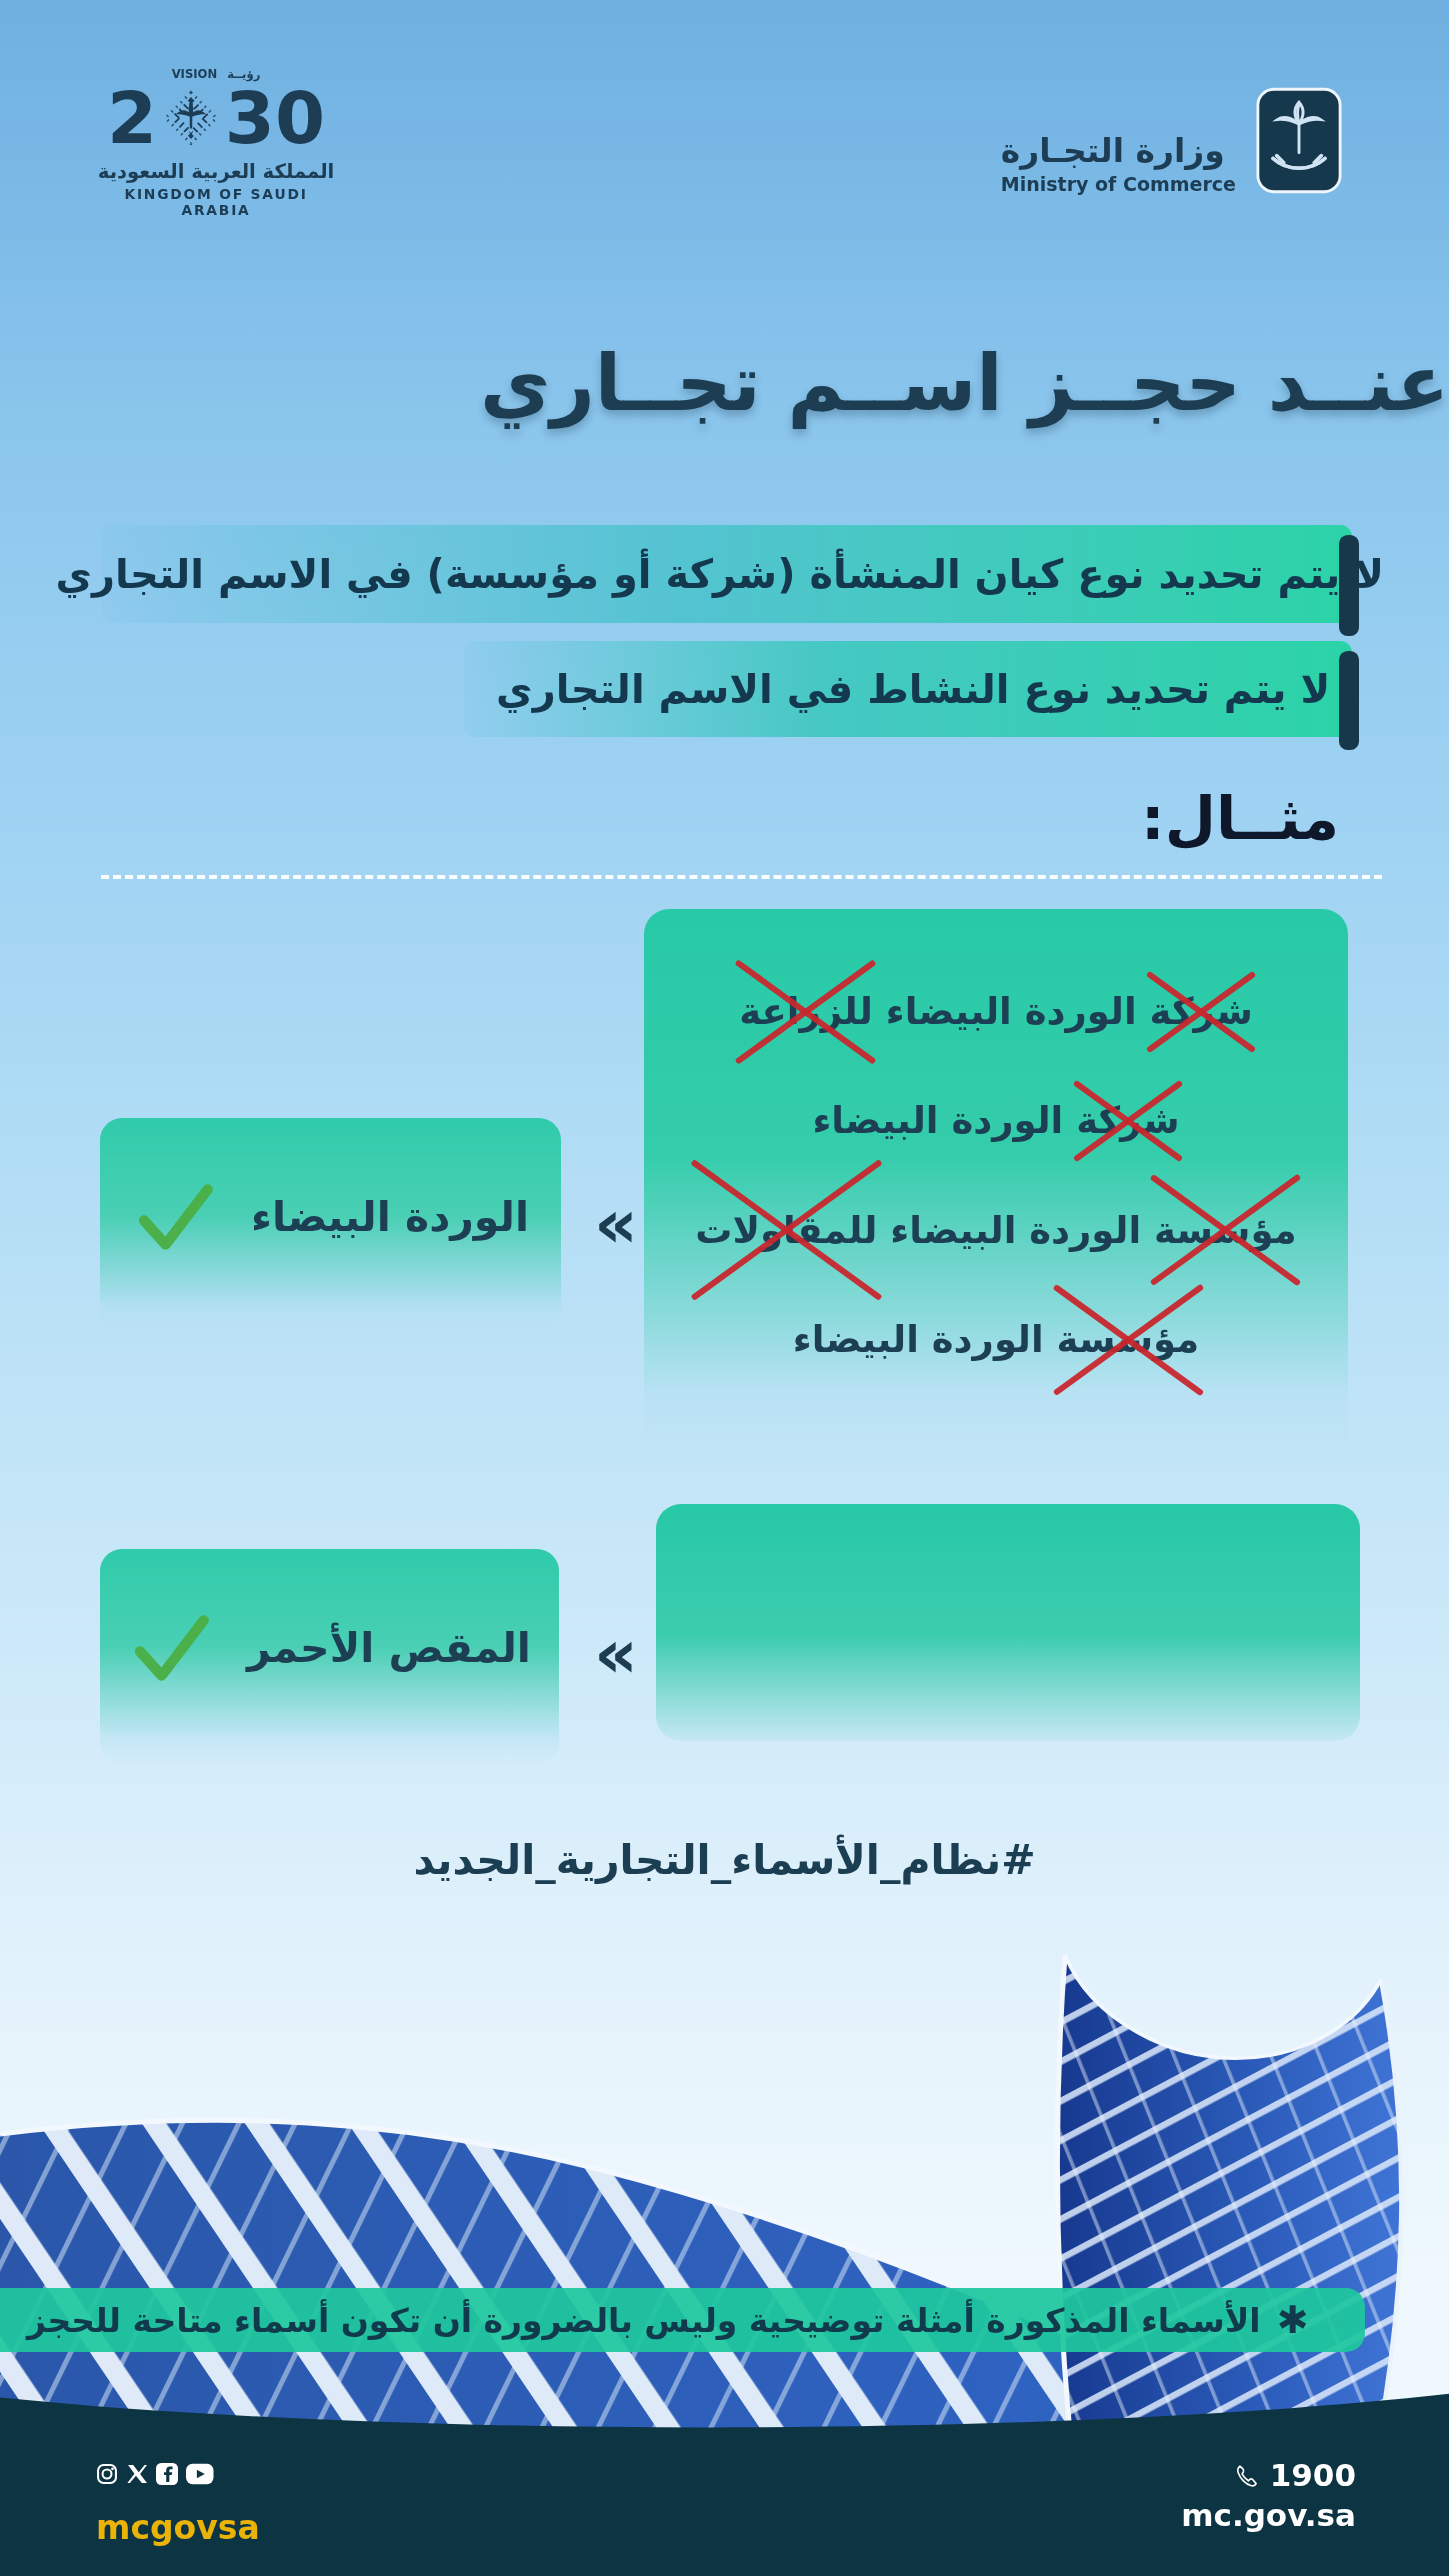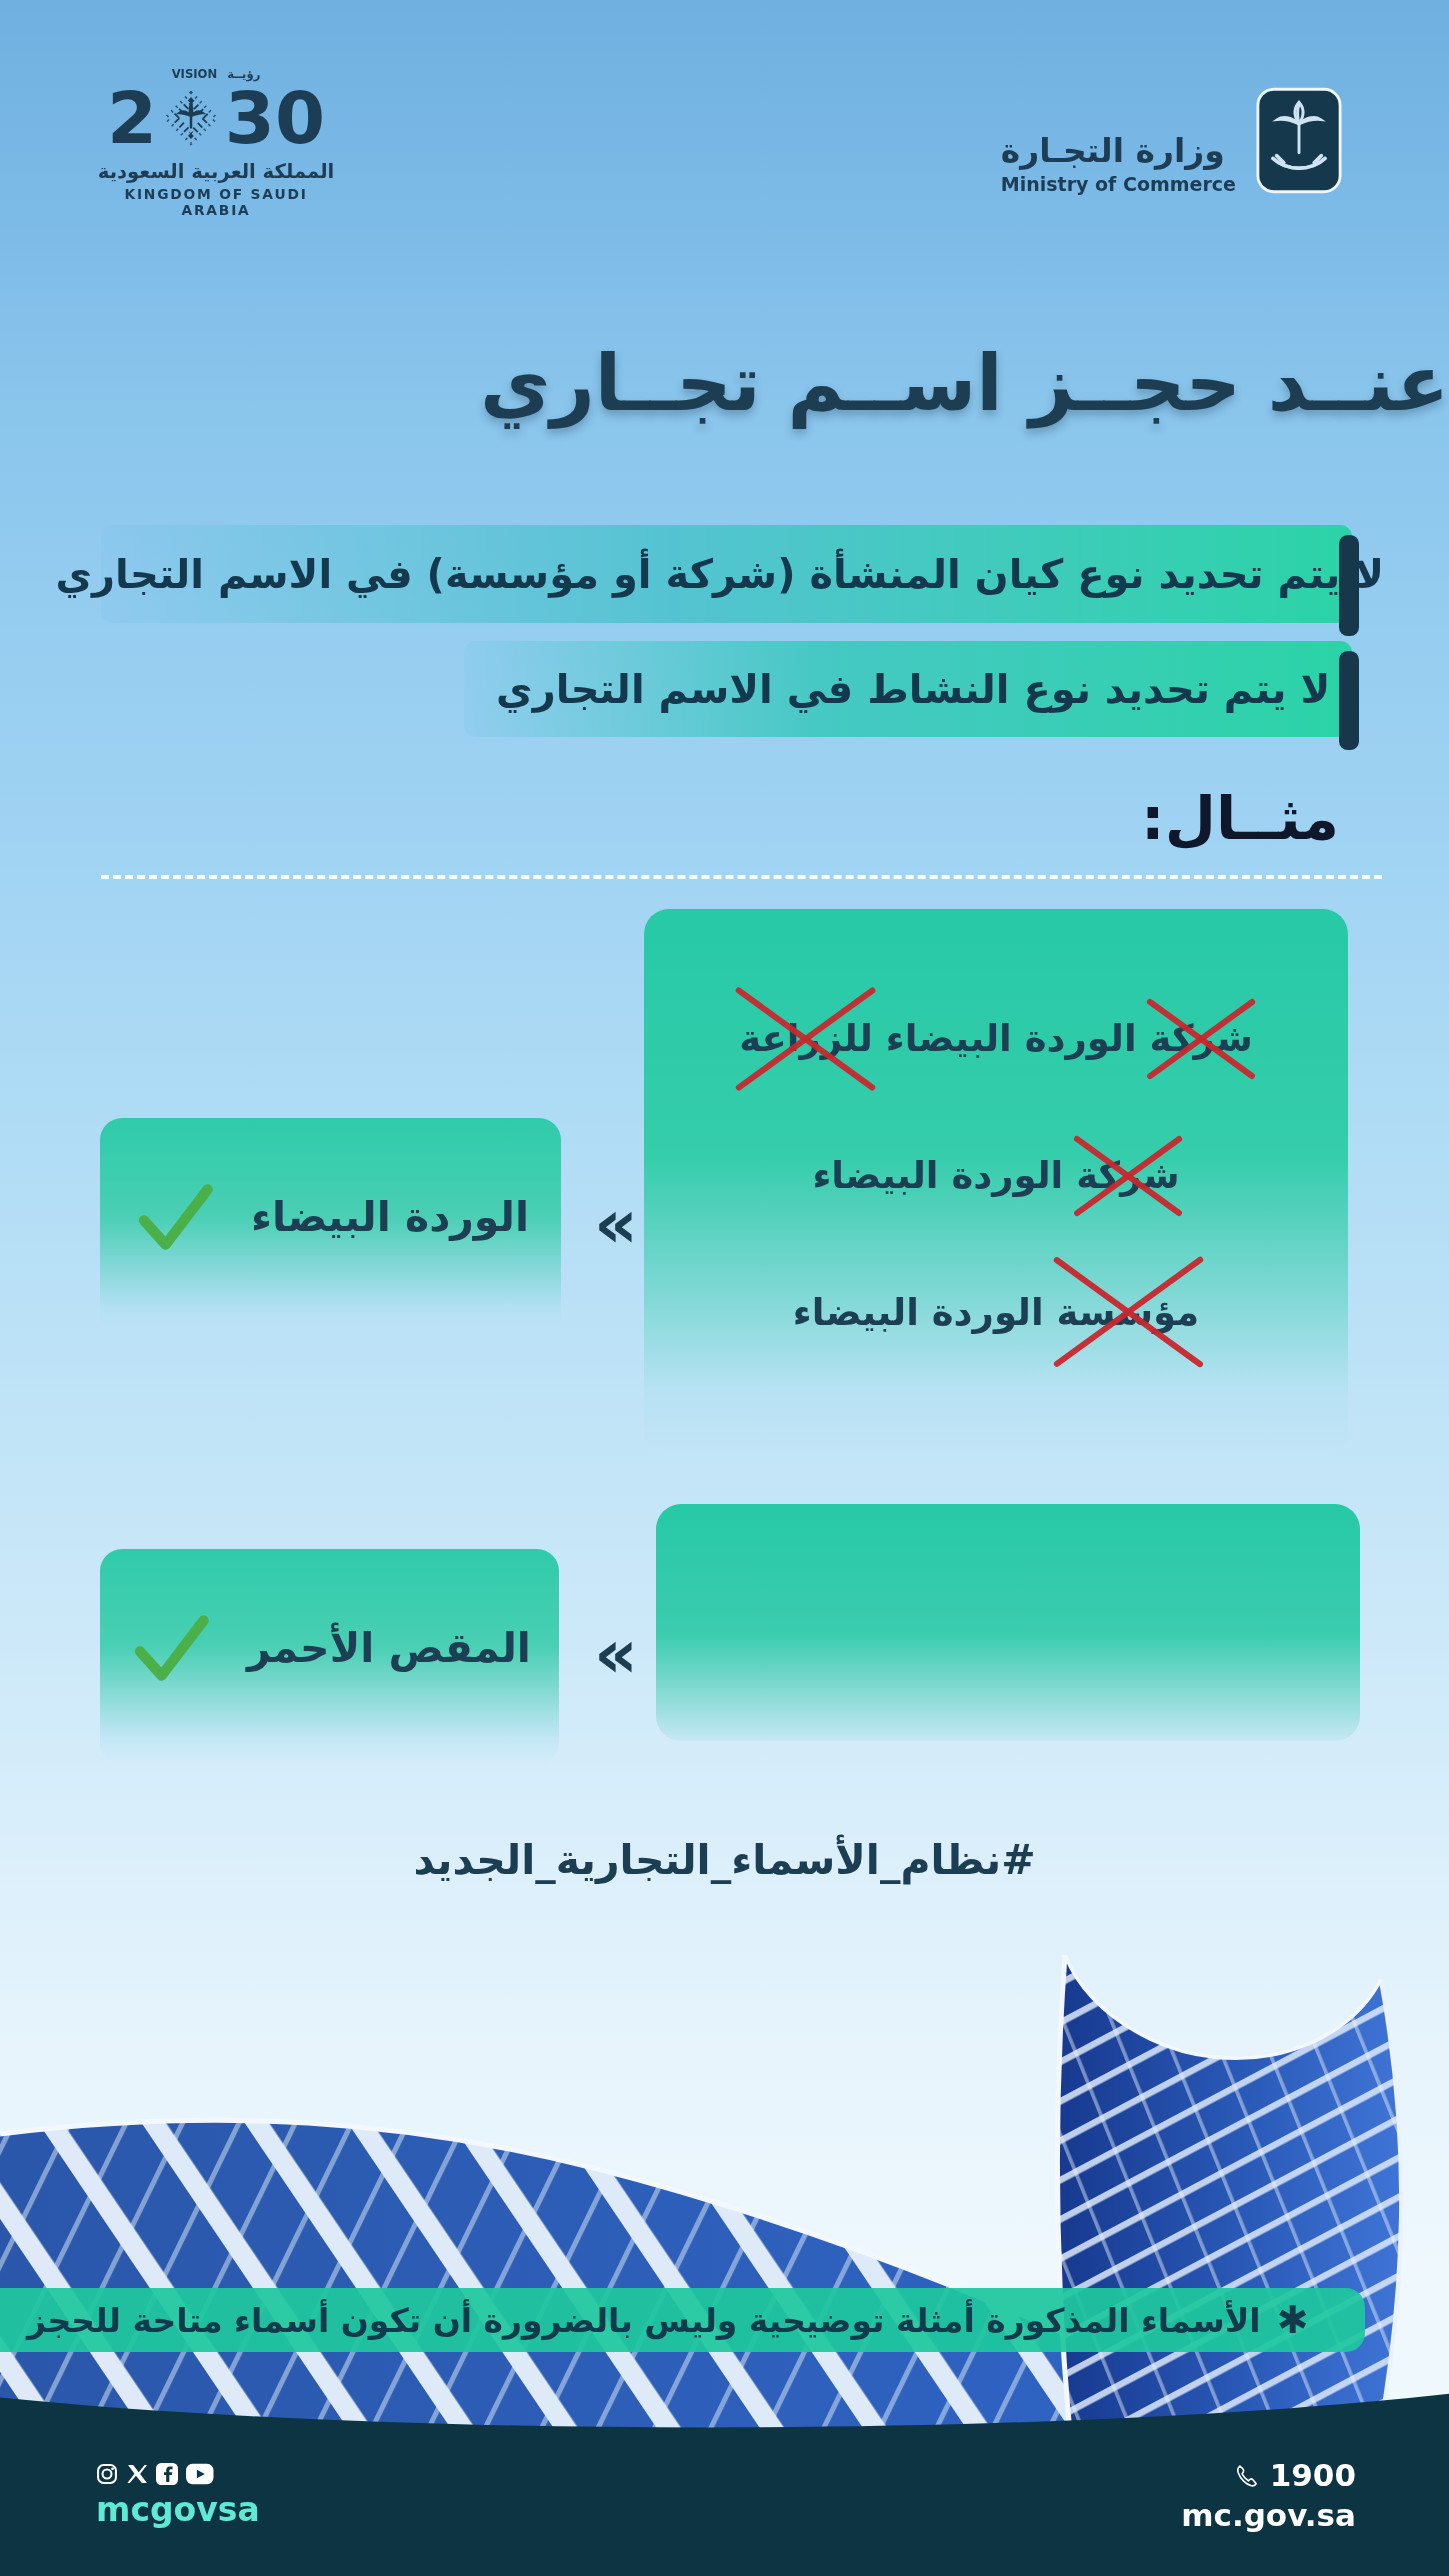--- a/index.html
+++ b/index.html
@@ -84,21 +84,21 @@
     display:flex;align-items:center;justify-content:flex-start;
     gap:16px;padding:0 29px 0 0;box-sizing:border-box;
     font-size:33px;font-weight:bold;color:#113b4c;white-space:nowrap;z-index:3;}
   .note-star{font-size:38px;line-height:1;margin-right:27.5px;}
 
   
   .footer-curve{left:0;top:2390px;z-index:4;}
   .footer{left:0;top:2435px;width:1449px;height:141px;background:#0d3442;z-index:5;}
   .footer-left{position:absolute;left:96px;top:27.5px;}
   .social-row{display:flex;align-items:center;gap:8px;height:23px;}
-  .footer-handle{font-size:33px;font-weight:bold;color:#5eead4;margin-top:4px;}
+  .footer-handle{font-size:33px;font-weight:bold;color:#eab308;margin-top:22px;}
   .footer-right{position:absolute;right:93px;top:22px;display:flex;
     flex-direction:column;align-items:flex-end;color:#fff;}
   .phone-row{display:flex;align-items:center;gap:11.6px;font-size:31px;font-weight:bold;}
   .site{font-size:31px;font-weight:bold;margin-top:4.3px;}
 </style>
 </head>
 <body>
 
 <div class="abs vision-logo">
   <div class="vision-row1">
@@ -146,20 +146,21 @@
 <div class="abs banner banner2">
   <div class="banner-inner" dir="rtl">لا يتم تحديد نوع النشاط في الاسم التجاري</div>
 </div>
 
 <div class="abs example-label" dir="rtl">مثــال:</div>
 <div class="abs dashed-line"></div>
 
 <div class="abs exbox exbox1">
     <div class="exrow" dir="rtl"><span class="crossed">شركة</span><span> الوردة البيضاء </span><span class="crossed">للزراعة</span></div>
     <div class="exrow" dir="rtl"><span class="crossed">شركة</span><span> الوردة البيضاء</span></div>
+    <div class="exrow" dir="rtl"><span class="crossed">مؤسسة</span><span> الوردة البيضاء </span><span class="crossed">للمقاولات</span></div>
     <div class="exrow" dir="rtl"><span class="crossed">مؤسسة</span><span> الوردة البيضاء</span></div>
   </div>
 <div class="abs quote quote1">«</div>
 <div class="abs checkbox-card check1" dir="rtl">
   <span class="valid-name">الوردة البيضاء</span>
   <svg width="86" height="86" viewBox="0 0 100 100">
     <path d="M14 54 L39 82 L88 18" fill="none" stroke="#4cb04a" stroke-width="12" stroke-linecap="round" stroke-linejoin="round"></path>
   </svg>
 </div>
 

